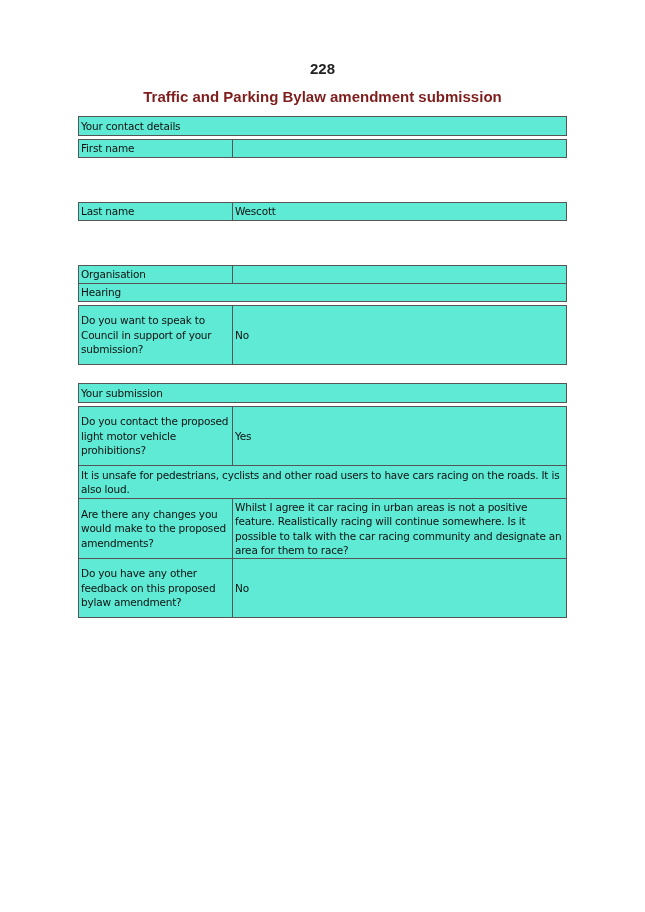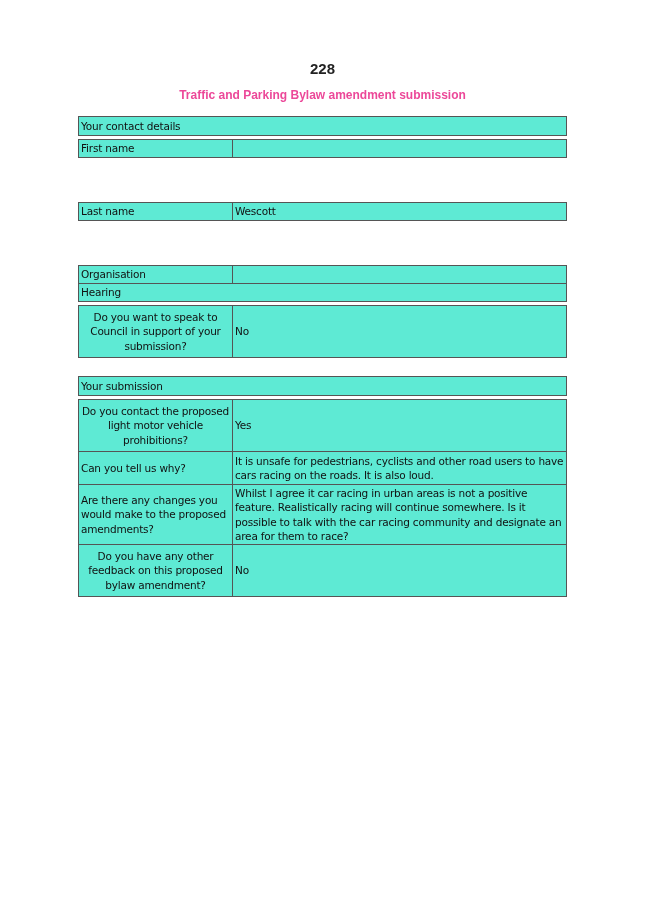--- a/index.html
+++ b/index.html
@@ -5,21 +5,21 @@
   html, body { margin: 0; padding: 0; background: #ffffff; }
   body { width: 645px; height: 912px; position: relative; overflow: hidden; }
   .page-number {
     position: absolute; left: 0; width: 645px; top: 60px;
     text-align: center; font-family: "Liberation Sans", sans-serif;
     font-weight: bold; font-size: 15px; color: #222;
   }
   .doc-title {
     position: absolute; left: 0; width: 645px; top: 88px;
     text-align: center; font-family: "Liberation Sans", sans-serif;
-    font-weight: bold; font-size: 12px; color: #ec4899;
+    font-weight: bold; font-size: 15px; color: #7f1d1d;
   }
   .form-table {
     position: absolute; left: 78px; top: 116px; width: 489px;
     font-family: "DejaVu Sans", sans-serif; font-size: 10.5px; color: #111;
   }
   .section, .row {
     border: 1px solid #555; box-sizing: border-box; background: #5eead4;
   }
   .section {
     height: 20px; padding: 2px 2px; line-height: 15px;
@@ -31,21 +31,21 @@
   .label {
     width: 154px; box-sizing: border-box; border-right: 1px solid #555;
     padding: 1px 2px; line-height: 14.5px; display: flex; align-items: center;
     letter-spacing: -0.2px;
   }
   .value {
     flex: 1; padding: 1px 2px; line-height: 14.5px; display: flex; align-items: center;
     letter-spacing: -0.2px;
   }
   .h18 { height: 19px; margin-top: 44px; }
-  .h48 { height: 53px; text-align: center; }
+  .h48 { height: 60px; }
   .h34 { height: 34px; }
   .h62 { height: 61px; }
 </style>
 </head>
 <body>
 
 <div class="page-number">228</div>
 <div class="doc-title">Traffic and Parking Bylaw amendment submission</div>
 
 <div class="form-table">
@@ -67,21 +67,20 @@
   <div class="row h48" style="margin-top:3px;">
     <div class="label">Do you want to speak to Council in support of your submission?</div>
     <div class="value">No</div>
   </div>
   <div class="section">Your submission</div>
   <div class="row h48">
     <div class="label">Do you contact the proposed light motor vehicle prohibitions?</div>
     <div class="value">Yes</div>
   </div>
   <div class="row h34">
-    <div class="label">Can you tell us why?</div>
     <div class="value">It is unsafe for pedestrians, cyclists and other road users to have cars racing on the roads. It is also loud.</div>
   </div>
   <div class="row h62">
     <div class="label">Are there any changes you would make to the proposed amendments?</div>
     <div class="value">Whilst I agree it car racing in urban areas is not a positive feature. Realistically racing will continue somewhere. Is it possible to talk with the car racing community and designate an area for them to race?</div>
   </div>
   <div class="row h48">
     <div class="label">Do you have any other feedback on this proposed bylaw amendment?</div>
     <div class="value">No</div>
   </div>

